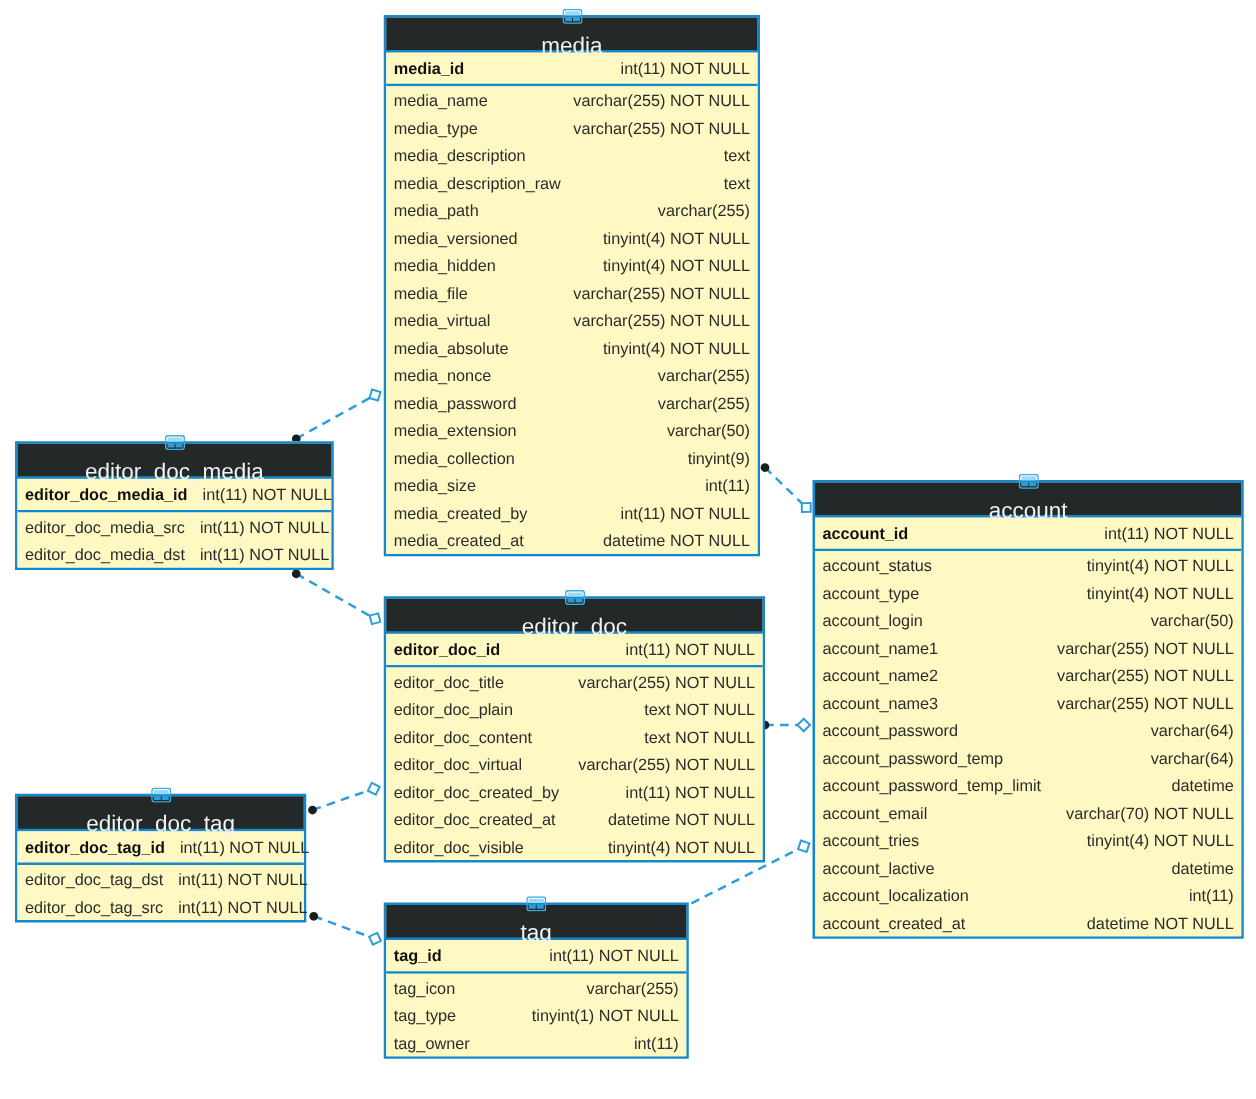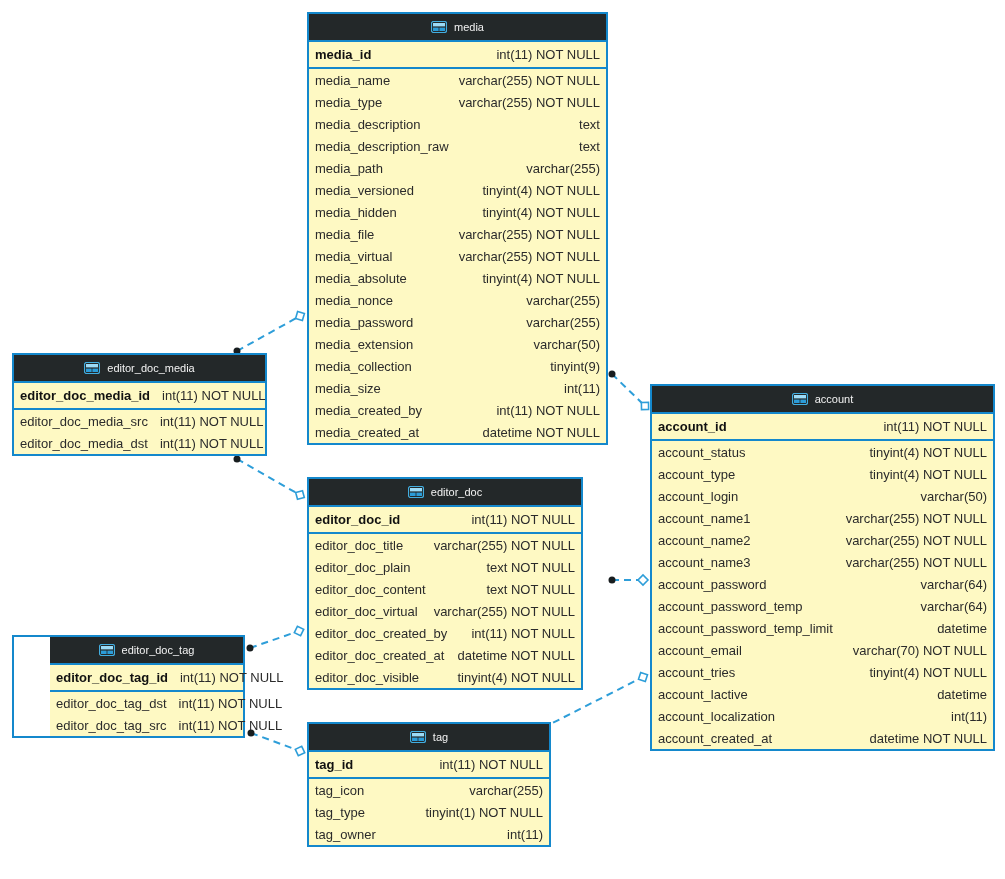--- a/index.html
+++ b/index.html
@@ -9,22 +9,22 @@
   .rel-line { stroke:#2e9ed9; stroke-width:2; stroke-dasharray:7 5; fill:none; }
   .rel-dot { fill:#181d1f; }
   .rel-diamond { fill:#ffffff; stroke:#2e9ed9; stroke-width:1.6; }
   .entity {
     position:absolute; background:#ffffff;
     border:2px solid #1488cc; box-sizing:border-box;
   }
   .entity-header {
     background:#232829; color:#f2f2f2; height:26px;
     display:flex; align-items:center; justify-content:center; gap:7px;
-    font-size:11px; border-bottom:2px solid #1488cc;
-    cursor:move; user-select:none;
+    font-size:18px; border-bottom:2px solid #1488cc;
+    cursor:move; user-select:none;flex-direction:column;
   }
   .tbl-icon { display:inline-flex; align-items:center; }
   .row {
     display:flex; justify-content:space-between; align-items:center;
     height:22px; padding:0 6px; font-size:13px; color:#2b2b2b; white-space:nowrap;
     box-sizing:border-box; background:#fef9c3;
   }
   .row.pk { height:27px; border-bottom:2px solid #1488cc; }
   .row.pk .col-name { font-weight:bold; color:#111111; }
   .col-name { text-align:left; }
@@ -160,21 +160,21 @@
       </div>
       <div class="row">
         <span class="col-name">editor_doc_media_src</span>
         <span class="col-type">int(11) NOT NULL</span>
       </div>
       <div class="row">
         <span class="col-name">editor_doc_media_dst</span>
         <span class="col-type">int(11) NOT NULL</span>
       </div>
     </div>
-    <div class="entity" style="left: 307px; top: 477px; width: 276px;">
+    <div class="entity" style="left: 307px; top: 477px; width: 305px;">
       <div class="entity-header">
         <span class="tbl-icon">
           <svg width="16" height="12" viewBox="0 0 16 12">
             <rect x="0.5" y="0.5" width="15" height="11" rx="2" fill="none" stroke="#42aee0" stroke-width="1.2"></rect>
             <rect x="2" y="2" width="12" height="3.4" fill="#9bdbf7"></rect>
             <rect x="2" y="6.6" width="5.6" height="3.4" fill="#2b9cd8"></rect>
             <rect x="8.4" y="6.6" width="5.6" height="3.4" fill="#2b9cd8"></rect>
           </svg>
         </span>
         <span>editor_doc</span>
@@ -205,21 +205,21 @@
       </div>
       <div class="row">
         <span class="col-name">editor_doc_created_at</span>
         <span class="col-type">datetime NOT NULL</span>
       </div>
       <div class="row">
         <span class="col-name">editor_doc_visible</span>
         <span class="col-type">tinyint(4) NOT NULL</span>
       </div>
     </div>
-    <div class="entity" style="left: 12px; top: 635px; width: 233px; padding-left: 36px;">
+    <div class="entity" style="left: 12px; top: 635px; width: 233px;">
       <div class="entity-header">
         <span class="tbl-icon">
           <svg width="16" height="12" viewBox="0 0 16 12">
             <rect x="0.5" y="0.5" width="15" height="11" rx="2" fill="none" stroke="#42aee0" stroke-width="1.2"></rect>
             <rect x="2" y="2" width="12" height="3.4" fill="#9bdbf7"></rect>
             <rect x="2" y="6.6" width="5.6" height="3.4" fill="#2b9cd8"></rect>
             <rect x="8.4" y="6.6" width="5.6" height="3.4" fill="#2b9cd8"></rect>
           </svg>
         </span>
         <span>editor_doc_tag</span>

